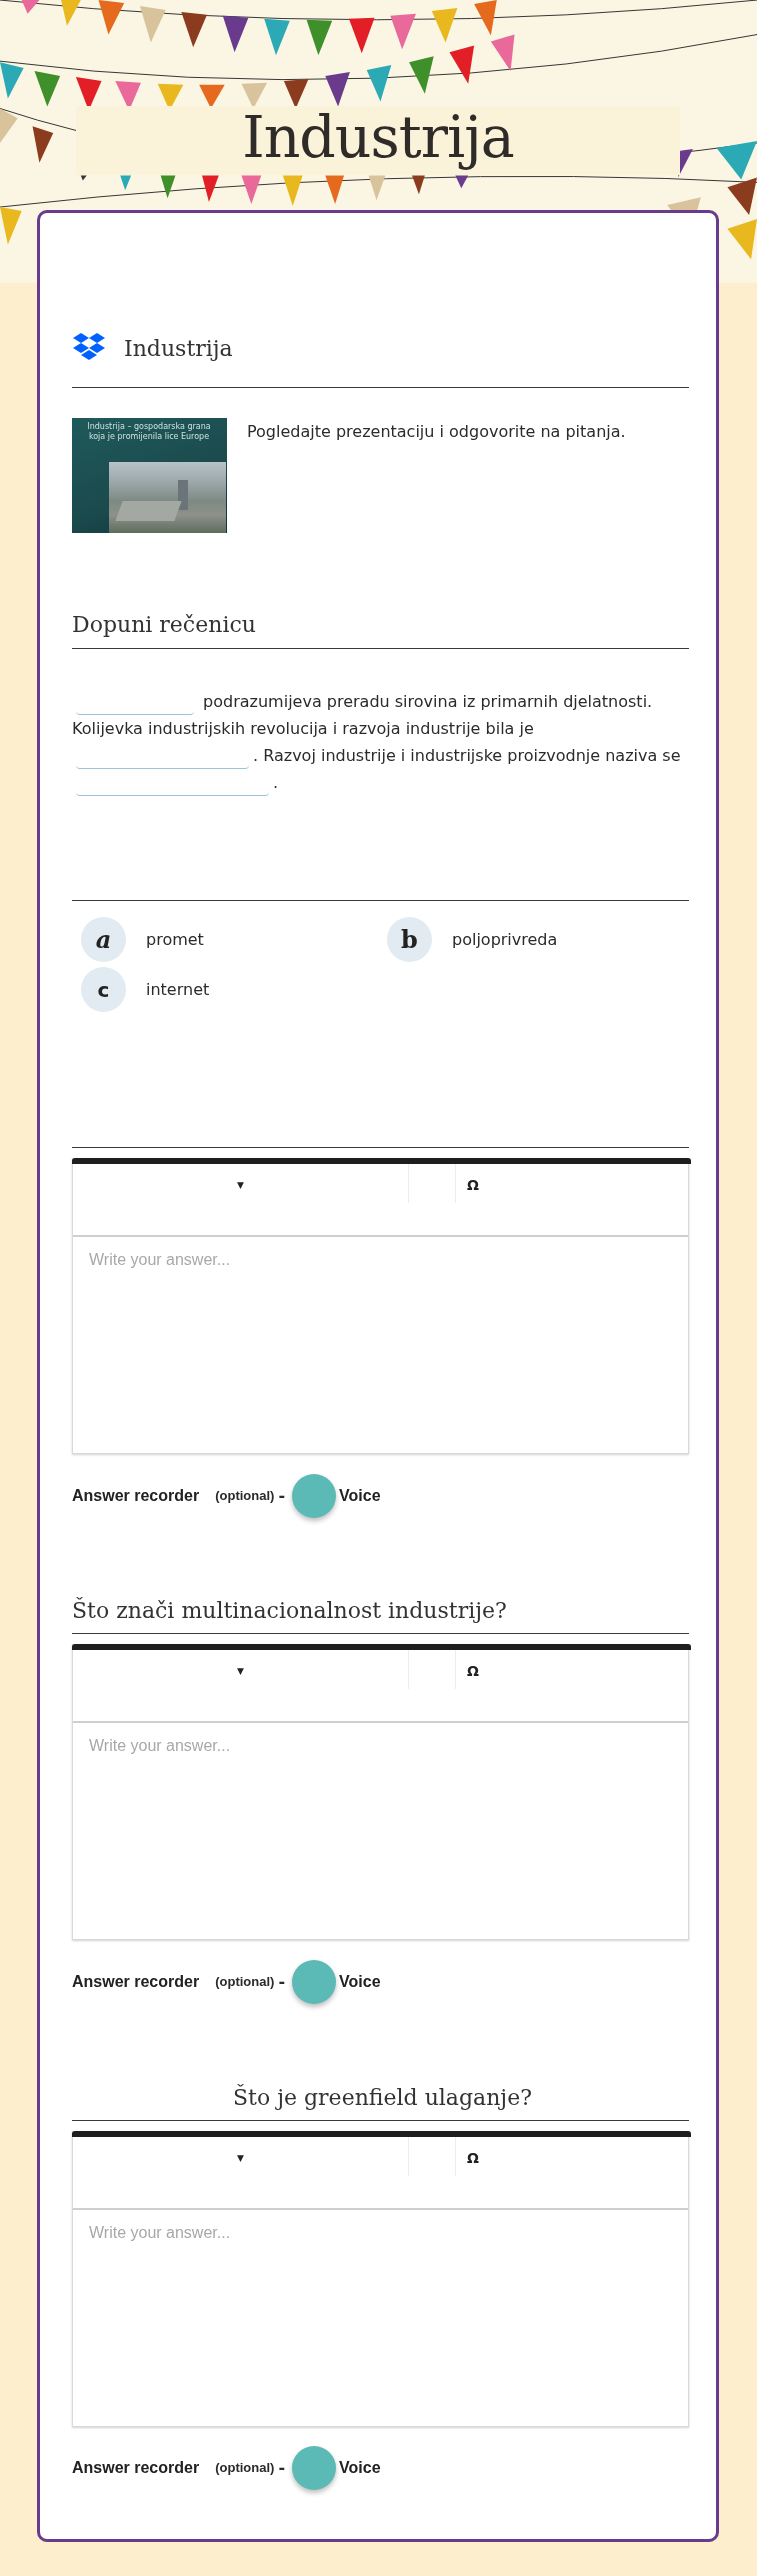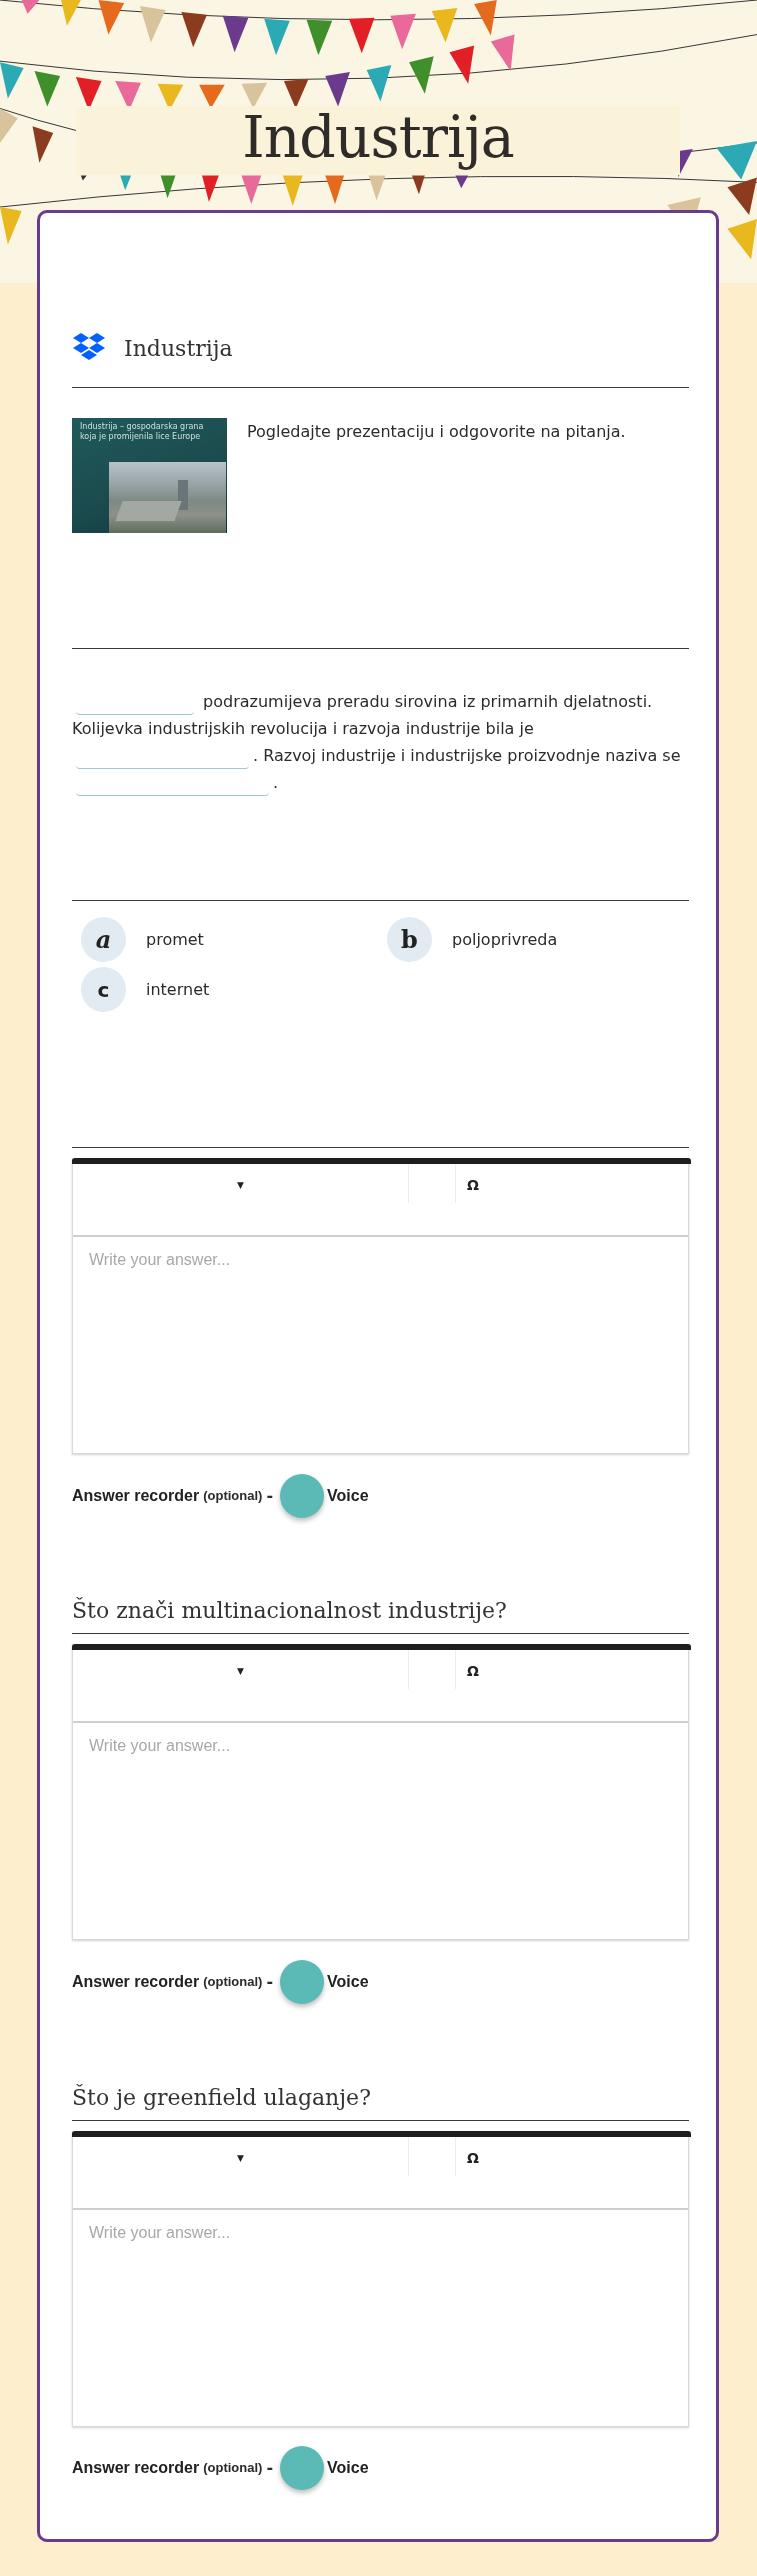--- a/index.html
+++ b/index.html
@@ -40,21 +40,21 @@
   .dropbox-row { left: 32px; top: 120px; height: 30px; display: flex; align-items: center; }
   .dropbox-icon { width: 34px; height: 30px; }
   .dropbox-title { margin-left: 18px; font-size: 22px; }
 
   .thumb {
     left: 32px; top: 205px; width: 155px; height: 115px;
     background: linear-gradient(160deg, #1f5a5a 0%, #1b4a4d 60%, #0f3038 100%);
     overflow: hidden;
   }
   .thumb-text {
-    position: absolute; left: 8px; top: 4px; width: 138px; 
+    position: absolute; left: 8px; top: 4px; width: 138px; text-align: center;
     font-size: 8px; line-height: 10px; color: #cfe1e0;
   }
   .thumb-photo {
     position: absolute; left: 37px; top: 44px; width: 117px; height: 71px;
     background:
       linear-gradient(180deg, #b8c3c9 0%, #9aa5a8 30%, #7d8a83 55%, #8e918a 75%, #5f6c5d 100%);
   }
   .thumb-photo::before {
     content: ""; position: absolute; left: 69px; top: 18px; width: 10px; height: 30px; background: #6b7478;
   }
@@ -98,21 +98,21 @@
   .tb-omega { position: absolute; left: 394px; top: 0; height: 41px; display: flex; align-items: center; font-size: 14px; font-weight: bold; color: #222; cursor: pointer; }
   .editor-text {
     position: absolute; left: 0; top: 79px; width: 605px; height: 216px;
     border: none; outline: none; resize: none; padding: 14px 16px;
     font-family: "Liberation Sans", sans-serif; font-size: 16px; color: #333; background: #fff;
   }
   .editor-text::placeholder { color: #a8a8a8; }
 
   .recorder { left: 32px; display: flex; align-items: center; height: 45px; }
   .rec-label { font-size: 16px; font-weight: bold; color: #222; font-family: "Liberation Sans", sans-serif; }
-  .rec-opt { font-size: 13px; font-weight: bold; margin-left: 4px; font-family: "Liberation Sans", sans-serif; }
+  .rec-opt { font-size: 13px; font-weight: bold; margin-left: 16px; font-family: "Liberation Sans", sans-serif; }
   .rec-dash { font-size: 16px; font-weight: bold; margin-left: 4px; }
   .rec-btn {
     width: 44px; height: 44px; border-radius: 50%; background: #5BBAB5; margin-left: 7px;
     box-shadow: 0 3px 5px rgba(0,0,0,0.25); cursor: pointer;
   }
   .rec-voice { margin-left: 3px; font-size: 16px; font-weight: bold; color: #222; font-family: "Liberation Sans", sans-serif; }
 </style>
 </head>
 <body>
 
@@ -191,20 +191,21 @@
     <span class="dropbox-title serif">Industrija</span>
   </div>
   <div class="divider" style="top:174px;"></div>
 
   <div class="abs thumb">
     <div class="thumb-text">Industrija – gospodarska grana koja je promijenila lice Europe</div>
     <div class="thumb-photo"></div>
   </div>
   <div class="abs intro-text">Pogledajte prezentaciju i odgovorite na pitanja.</div>
 
+  <div class="abs section-title serif" style="top:398px;">Dopuni rečenicu</div>
   <div class="divider" style="top:435px;"></div>
   <div class="abs fill-para">
     <input class="blank" style="width: 118px; border-top: none; border-left: none; border-right: none; background: transparent; outline: none;" value=""><span> podrazumijeva preradu sirovina iz primarnih djelatnosti. Kolijevka industrijskih revolucija i razvoja industrije bila je </span><input class="blank" style="width: 173px; border-top: none; border-left: none; border-right: none; background: transparent; outline: none;" value=""><span>. Razvoj industrije i industrijske proizvodnje naziva se </span><input class="blank" style="width: 193px; border-top: none; border-left: none; border-right: none; background: transparent; outline: none;" value=""><span>.</span>
   </div>
 
   <div class="divider" style="top:687px;"></div>
   <div class="abs option" style="left:41px; top:704px;">
     <div class="opt-badge" style="font-style:italic;">a</div>
     <span class="opt-label">promet</span>
   </div>
@@ -255,21 +256,21 @@
     <textarea class="editor-text" placeholder="Write your answer..." style=""></textarea>
   </div>
   <div class="abs recorder" style="top:1746px;">
     <span class="rec-label">Answer recorder</span>
     <span class="rec-opt">(optional)</span>
     <span class="rec-dash">-</span>
     <div class="rec-btn"></div>
     <span class="rec-voice">Voice</span>
   </div>
 
-  <div class="abs section-title serif" style="top:1871px;">Što je greenfield ulaganje?</div>
+  <div class="abs section-title serif" style="top:1871px;text-align:center;">Što je greenfield ulaganje?</div>
   <div class="divider" style="top:1907px;"></div>
   <div class="editor" style="top:1918px;">
     <div class="editor-topbar"></div>
     <div class="editor-toolbar">
       <div class="tb-dropdown">
           <span>▼</span>
         </div>
       <div class="tb-sep1"></div>
       <div class="tb-blank"></div>
       <div class="tb-sep2"></div>

